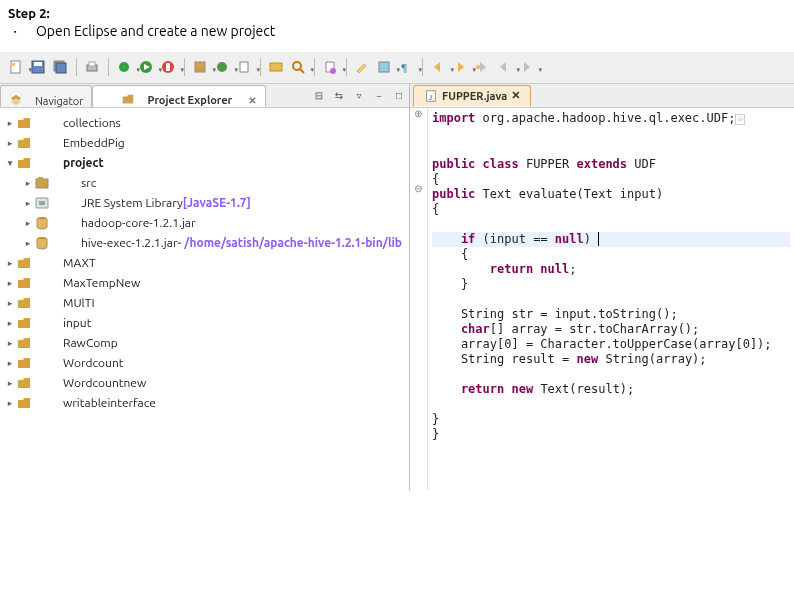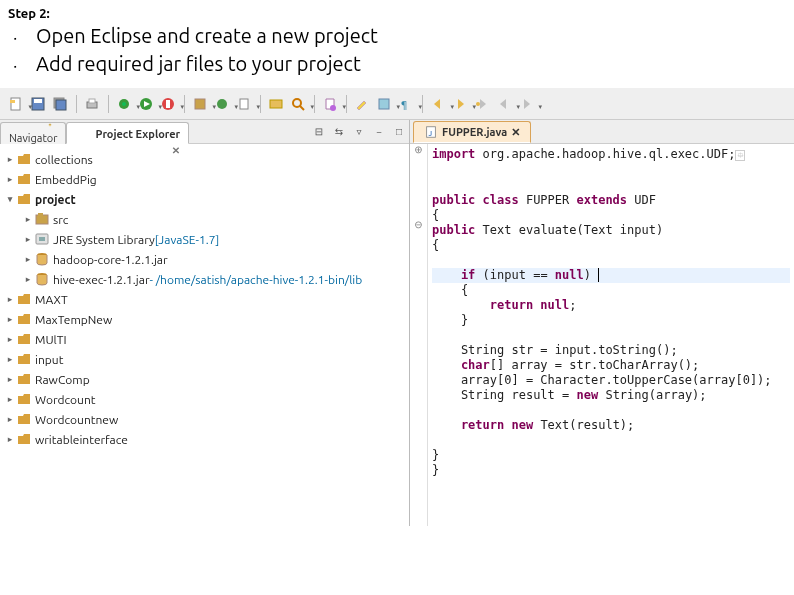--- a/index.html
+++ b/index.html
@@ -1,48 +1,48 @@
 <!DOCTYPE html>
 <html><head>
 <meta charset="utf-8">
 <style>
 * { box-sizing: border-box; margin: 0; padding: 0; }
 body { font-family: "Segoe UI", Ubuntu, Arial, sans-serif; font-size: 12px; background: #fff; width: 794px; }
 .slide-top { padding: 6px 8px 4px; }
 .step-heading { font-weight: bold; font-size: 13px; }
 .step-list { margin: 2px 0 6px 6px; list-style: none; }
 .step-list li::before { content: "▪"; font-size: 7px; display: inline-block; width: 22px; vertical-align: 2px; }
-.step-list li { font-size: 20px; line-height: 1.4; }
+.step-list li { font-size: 14px; line-height: 1.4; }
 
 .titlebar { background: linear-gradient(#5a5651,#4a433c); color: #eee; height: 22px; line-height: 22px; padding: 0 10px; font-size: 12px; }
 
 .toolbar { background: #efefef; border-bottom: 1px solid #ccc; height: 32px; display: flex; align-items: center; padding: 0 6px; gap: 2px; }
 .tb { width: 20px; height: 20px; display: inline-flex; align-items: center; justify-content: center; position: relative; }
 .tb.sep { width: 8px; }
 .tb.sep::after { content: ""; border-left: 1px solid #bbb; height: 18px; }
 .drop { font-size: 7px; color: #666; position: absolute; right: -6px; bottom: 3px; }
 .tb svg { width: 16px; height: 16px; }
 
 .workspace { display: flex; background: #f2f2f2; height: 406px; }
 .left { width: 410px; border-right: 1px solid #bbb; background: #fff; display: flex; flex-direction: column; }
 .right { flex: 1; background: #fff; display: flex; flex-direction: column; }
 
 .view-tabs { display: flex; align-items: center; height: 24px; background: #eee; border-bottom: 1px solid #ccc; }
-.tab { display: flex; align-items: flex-end; gap: 5px; height: 22px; padding: 0 8px; background: #f3f3f3; border: 1px solid #bbb; border-bottom: none; border-radius: 3px 3px 0 0; margin-top: 2px; font-size: 11px; color: #333; flex-direction: column; }
+.tab { display: flex; align-items: flex-end; gap: 12px; height: 22px; padding: 0 8px; background: #f3f3f3; border: 1px solid #bbb; border-bottom: none; border-radius: 3px 3px 0 0; margin-top: 2px; font-size: 11px; color: #333; }
 .tab.active { background: #fff; border-bottom: 1px solid #fff; font-weight: bold; padding-left: 28px; }
 .tab .x { font-size: 10px; color: #777; margin-left: 4px; }
 .view-tabs .spacer { flex: 1; }
 .view-btn { width: 16px; height: 16px; margin: 0 2px; display: flex; align-items: center; justify-content: center; font-size: 10px; color: #555; }
 
 .tree { padding: 5px 4px; overflow: auto; flex: 1; font-size: 12px; color: #1a1a1a; }
 .trow { display: flex; align-items: center; height: 20px; }
 .twist { width: 12px; color: #666; font-size: 9px; text-align: center; }
 .ticon { width: 16px; height: 16px; margin-right: 3px; display: inline-flex; align-items: center; justify-content: center; }
-.trow .lbl { white-space: nowrap; }
-.trow .dim { color: #0369a1; }
+.trow .lbl { white-space: nowrap; margin-left: 28px; }
+.trow .dim { color: #8b5cf6; font-weight: bold; }
 .trow.open { font-weight: bold; }
 .child { padding-left: 18px; }
 
 .editor-tabs { display: flex; align-items: flex-end; height: 24px; background: #eee; border-bottom: 1px solid #ccc; }
 .etab { display: flex; align-items: center; gap: 4px; height: 22px; padding: 0 10px; background: #fdebd2; border: 1px solid #d9a358; border-bottom: 1px solid #fff; border-radius: 3px 3px 0 0; margin-left: 3px; font-size: 11px; color: #333; font-weight: bold; }
 
 .editor { flex: 1; display: flex; }
 .gutter { width: 18px; background: #fff; border-right: 1px solid #dedede; }
 .gmark { height: 15px; font-size: 10px; text-align: center; color: #888; }
 .code { flex: 1; font-family: "DejaVu Sans Mono","Consolas",monospace; font-size: 12px; line-height: 15px; padding: 3px 4px; white-space: pre; color: #222; overflow: hidden; position: relative; }
@@ -56,21 +56,20 @@
 .ficon-pkg { fill: #c9a24a; }
 
 </style>
 </head>
 <body>
 
 <div class="slide-top">
   <div class="step-heading">Step 2:</div>
   <ul class="step-list">
     <li>Open Eclipse and create a new project</li>
-    <li>Add required jar files to your project</li>
   </ul>
 </div>
 
 <div>
 
   <div class="toolbar">
     <span class="tb">
         <svg viewBox="0 0 16 16">
           <rect x="3" y="2" width="9" height="12" fill="#fff" stroke="#888"></rect>
           <rect x="2" y="4" width="5" height="3" fill="#f5c75e"></rect>

